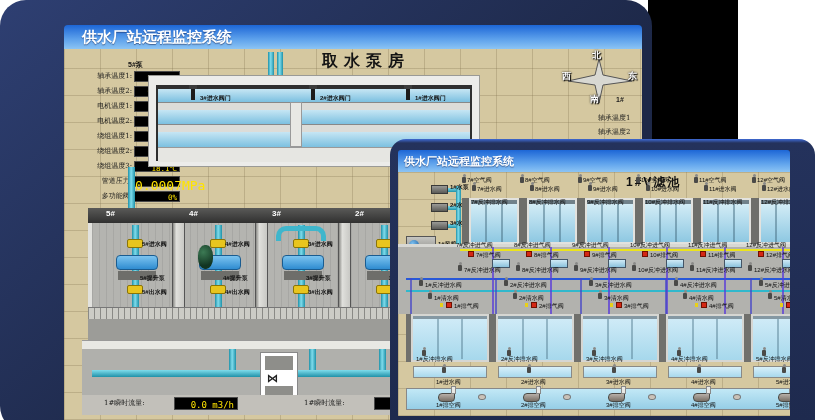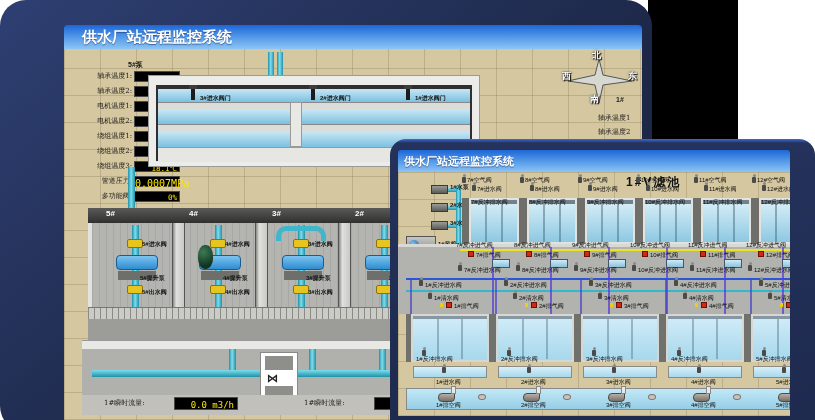--- a/index.html
+++ b/index.html
@@ -34,37 +34,38 @@
 
 <div class="a" id="blackpanel" style="left:648px;top:0;width:90px;height:145px;background:#000;"></div>
 
 <div class="a" id="backcard" style="left:0;top:0;width:652px;height:432px;border-radius:26px;
             background:linear-gradient(140deg,#2e3f72,#1d2848 60%);">
   <div class="a" id="backscreen" style="left:64px;top:25px;width:578px;height:395px;overflow:hidden;border-radius:4px 4px 0 0;">
     <div class="a tbar" style="left:0;top:0;width:578px;height:24px;">
       <span class="a" style="left:18px;top:3px;font-size:15px;">供水厂站远程监控系统</span>
     </div>
     <div class="a tan" id="bk" style="left:0;top:24px;width:578px;height:371px;">
+        <div class="a" style="left: 258px; top: 2px; font-size: 16px; font-weight: bold; color: rgb(20, 20, 20); letter-spacing: 6px; font-family: &quot;DejaVu Serif&quot;, serif;">取水泵房</div>
         <div class="a" style="left: 64px; top: 11px; font-size: 7px; font-weight: bold; color: rgb(16, 16, 16);">5#泵</div>
         <div class="a t7" style="left: 20px; top: 24px; width: 48px; text-align: right; font-family: &quot;DejaVu Serif&quot;, serif;">轴承温度1:</div>
         <div class="a bkbox" style="left: 70px; top: 22px; width: 46px; height: 11px; font-size: 7.5px; padding: 1px 2px 0px 0px;">100.0℃</div>
         <div class="a t7" style="left: 20px; top: 39px; width: 48px; text-align: right; font-family: &quot;DejaVu Serif&quot;, serif;">轴承温度2:</div>
         <div class="a bkbox" style="left: 70px; top: 37px; width: 46px; height: 11px; font-size: 7.5px; padding: 1px 2px 0px 0px;">100.0℃</div>
         <div class="a t7" style="left: 20px; top: 54px; width: 48px; text-align: right; font-family: &quot;DejaVu Serif&quot;, serif;">电机温度1:</div>
         <div class="a bkbox" style="left: 70px; top: 52px; width: 46px; height: 11px; font-size: 7.5px; padding: 1px 2px 0px 0px;">18.1℃</div>
         <div class="a t7" style="left: 20px; top: 69px; width: 48px; text-align: right; font-family: &quot;DejaVu Serif&quot;, serif;">电机温度2:</div>
         <div class="a bkbox" style="left: 70px; top: 67px; width: 46px; height: 11px; font-size: 7.5px; padding: 1px 2px 0px 0px;">17.9℃</div>
         <div class="a t7" style="left: 20px; top: 84px; width: 48px; text-align: right; font-family: &quot;DejaVu Serif&quot;, serif;">绕组温度1:</div>
         <div class="a bkbox" style="left: 70px; top: 82px; width: 46px; height: 11px; font-size: 7.5px; padding: 1px 2px 0px 0px;">18.0℃</div>
         <div class="a t7" style="left: 20px; top: 99px; width: 48px; text-align: right; font-family: &quot;DejaVu Serif&quot;, serif;">绕组温度2:</div>
         <div class="a bkbox" style="left: 70px; top: 97px; width: 46px; height: 11px; font-size: 7.5px; padding: 1px 2px 0px 0px;">18.1℃</div>
         <div class="a t7" style="left: 20px; top: 114px; width: 48px; text-align: right; font-family: &quot;DejaVu Serif&quot;, serif;">绕组温度3:</div>
         <div class="a bkbox" style="left: 70px; top: 112px; width: 46px; height: 11px; font-size: 7.5px; padding: 1px 2px 0px 0px;">18.1℃</div>
         <div class="a t7" style="left: 20px; top: 129px; width: 48px; text-align: right; font-family: &quot;DejaVu Serif&quot;, serif;">管道压力:</div>
-        <div class="a bkbox" style="left: 70px; top: 127px; width: 46px; height: 11px; font-size: 10px; padding: 1px 2px 0px 0px;">0.0007MPa</div>
+        <div class="a bkbox" style="left: 70px; top: 127px; width: 46px; height: 11px; font-size: 13px; padding: 1px 2px 0px 0px;">0.0007MPa</div>
         <div class="a t7" style="left: 20px; top: 144px; width: 48px; text-align: right; font-family: &quot;DejaVu Serif&quot;, serif;">多功能阀:</div>
         <div class="a bkbox" style="left: 70px; top: 142px; width: 46px; height: 11px; font-size: 7.5px; padding: 1px 2px 0px 0px;">0%</div>
         <div class="a pipeV" style="left: 204px; top: 3px; width: 6px; height: 24px;"></div>
         <div class="a pipeV" style="left: 213px; top: 3px; width: 6px; height: 24px;"></div>
         <div class="a" style="left: 84px; top: 26px; width: 332px; height: 92px; background: rgb(236, 236, 234); border: 1px solid rgb(154, 154, 150); box-sizing: border-box;"></div>
         <div class="a" style="left: 92px; top: 36px; width: 316px; height: 76px; background: rgb(47, 47, 47);"></div>
         <div class="a water" style="left: 94px; top: 40px; width: 312px; height: 13px;"></div>
         <div class="a" style="left: 94px; top: 53px; width: 312px; height: 8px; background: rgb(220, 220, 216); border-top: 1px solid rgb(136, 136, 136);"></div>
         <div class="a water" style="left: 94px; top: 61px; width: 312px; height: 14px;"></div>
         <div class="a" style="left: 94px; top: 75px; width: 312px; height: 8px; background: rgb(220, 220, 216); border-top: 1px solid rgb(136, 136, 136);"></div>

